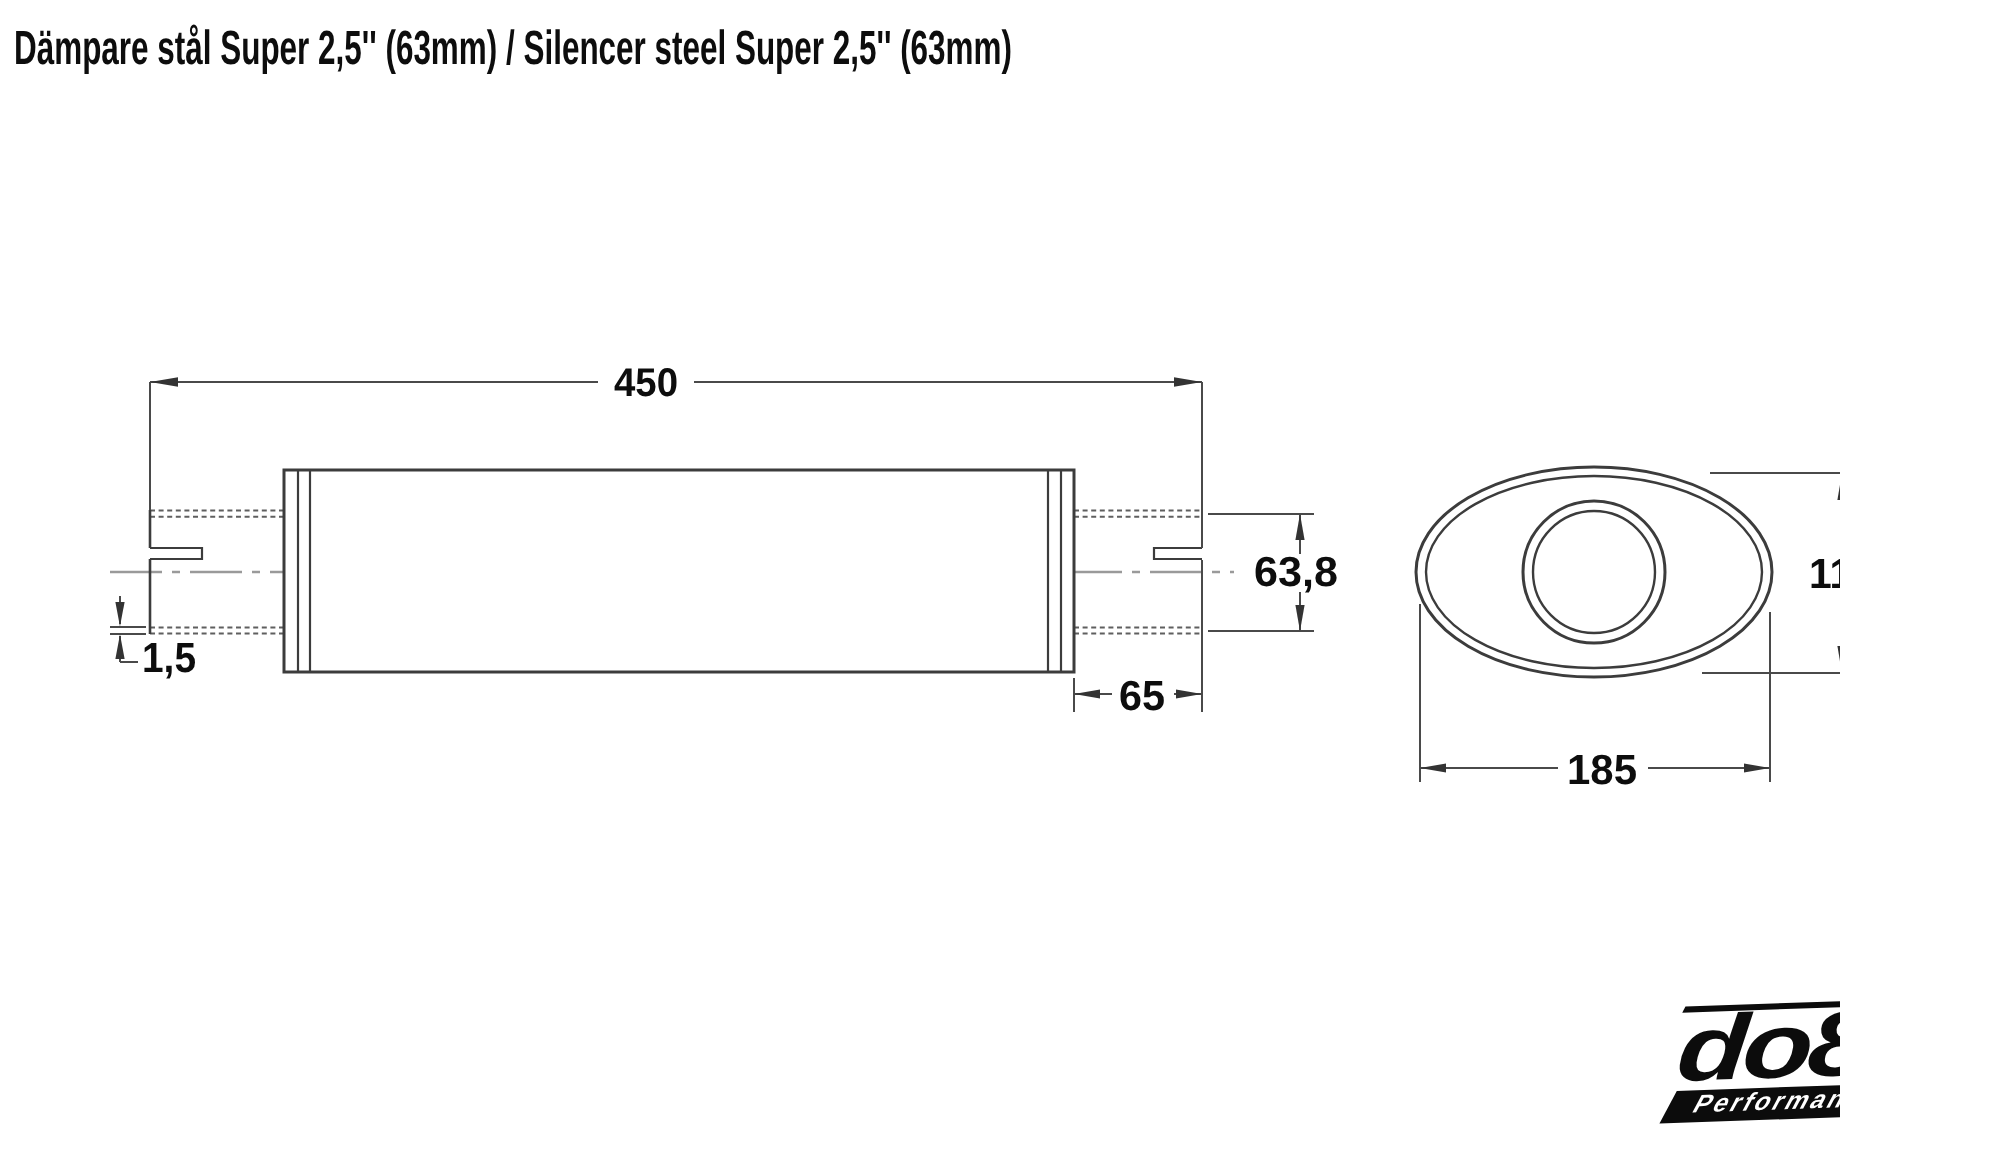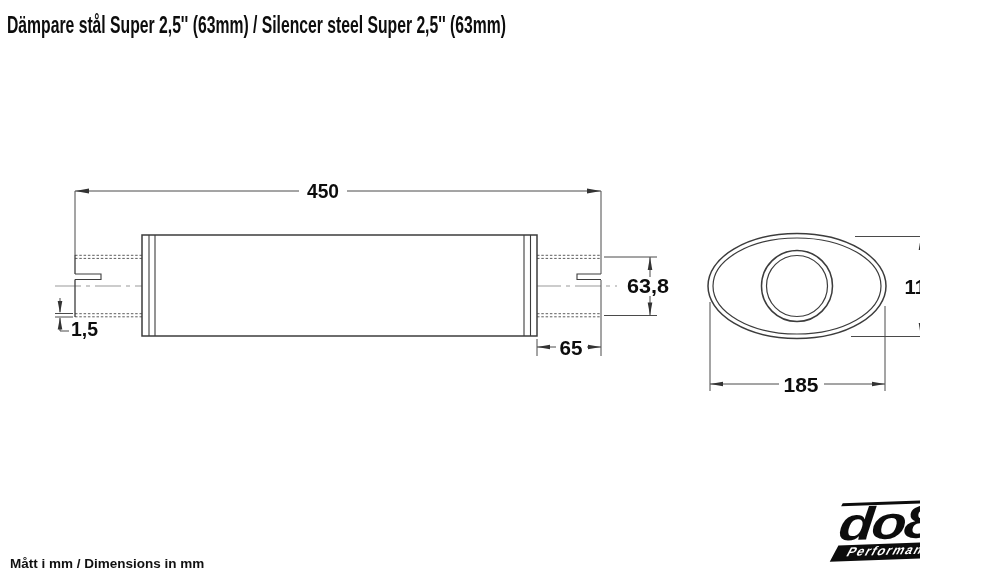--- a/index.html
+++ b/index.html
@@ -145,21 +145,20 @@
         <line x1="885" y1="306" x2="885" y2="391"></line>
         <line x1="710" y1="384" x2="779" y2="384"></line>
         <line x1="824" y1="384" x2="885" y2="384"></line>
       </g>
       <path d="M710,384 L723,381.7 L723,386.3 Z" fill="#333"></path>
       <path d="M885,384 L872,381.7 L872,386.3 Z" fill="#333"></path>
       <text x="801" y="392" font-size="21" text-anchor="middle" textLength="35" lengthAdjust="spacingAndGlyphs">185</text>
     </g>
   </svg>
 
-  <div class="footer-note">Mått i mm / Dimensions in mm</div>
 
   <div class="logo">
     <div class="logo-rule"></div>
     <div class="logo-brand">do88</div>
     <div class="logo-bar">
       <div class="logo-tagline">Performance</div>
     </div>
   </div>
 
 </div>

